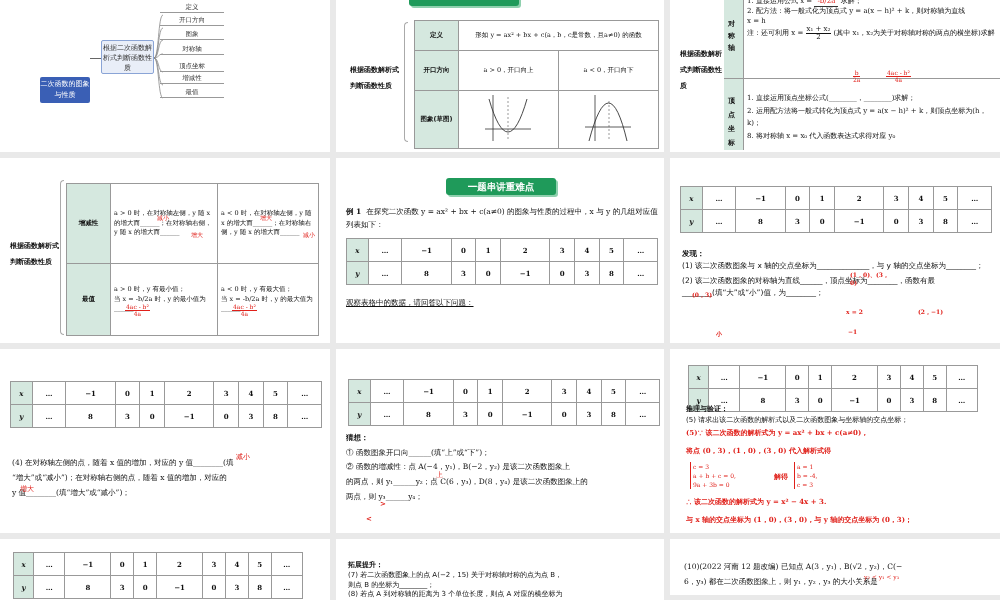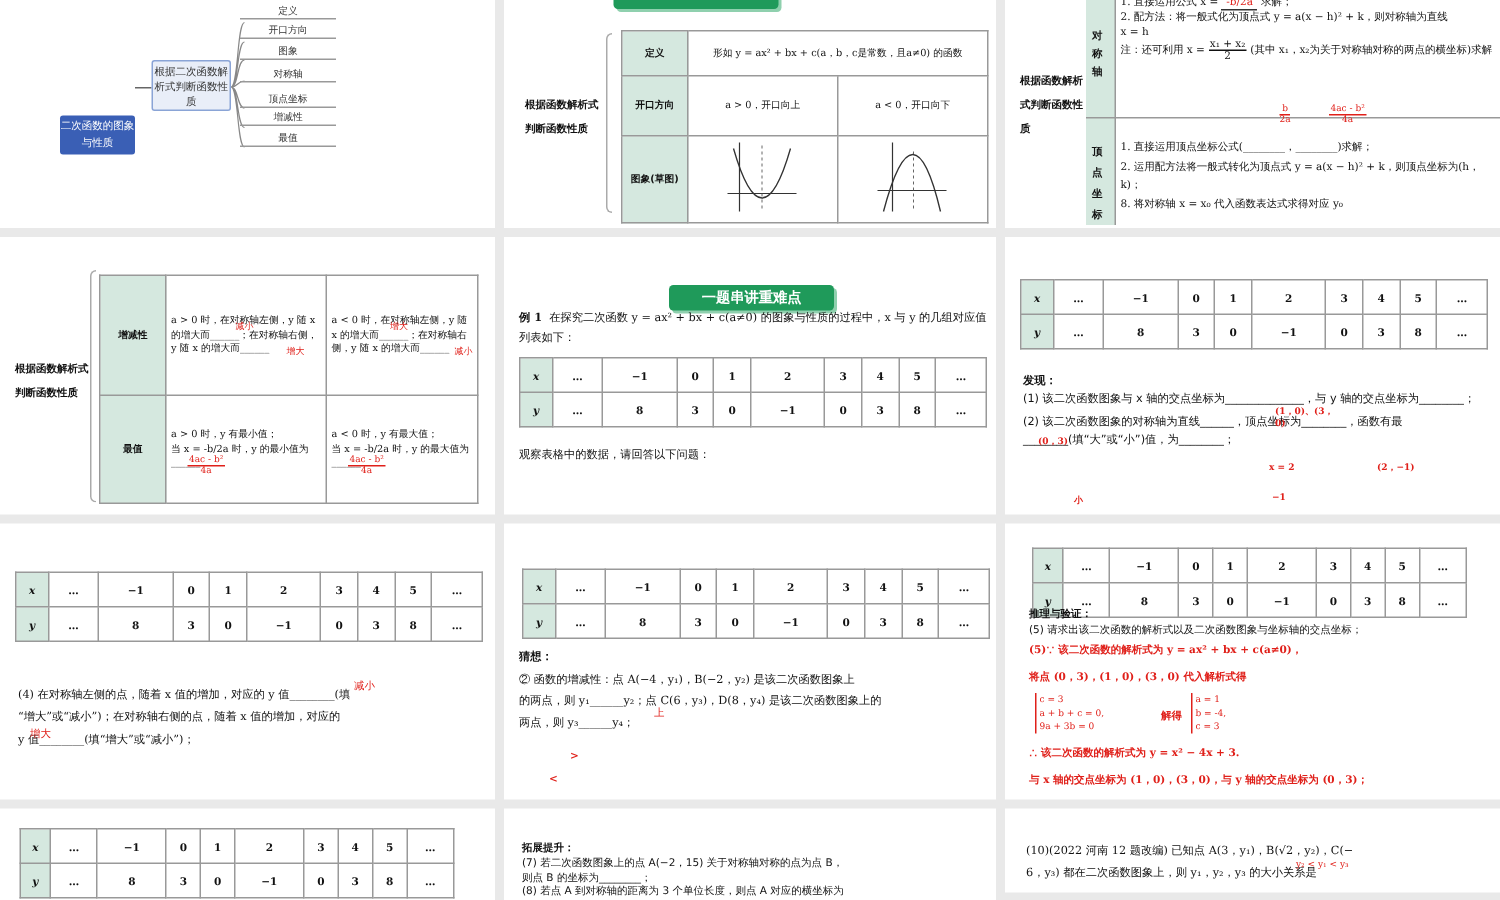--- a/index.html
+++ b/index.html
@@ -163,21 +163,21 @@
         <div>a &lt; 0 时，y 有最大值；</div>
         <div>当 x = -b/2a 时，y 的最大值为______</div>
         <span class="abs red tiny" style="left:14px;top:40px"><span class="frac"><span class="num">4ac - b²</span><span>4a</span></span></span>
       </td>
     </tr>
   </tbody>
     </table>
 </div>
 
 <div class="slide s5">
-  <div class="banner" style="left:110px;top:32px;width:110px;height:17px;font-size:9.5px;line-height:17px;">一题串讲重难点</div>
+  <div class="banner" style="left:110px;top:20px;width:110px;height:17px;font-size:9.5px;line-height:17px;">一题串讲重难点</div>
   <div class="txt" style="left:10px;top:47px;width:312px;">
     <span class="b">例 1</span>&nbsp;&nbsp;<span>在探究二次函数 y = ax² + bx + c(a≠0) 的图象与性质的过程中，x 与 y 的几组对应值列表如下：</span>
   </div>
   <table class="grid" style="left:10px;top:80px;width:312px;">
     <tbody>
         <tr>
           <td class="hd">x</td>
           <td>…</td>
           <td>−1</td>
           <td>0</td>
@@ -195,21 +195,21 @@
           <td>3</td>
           <td>0</td>
           <td>−1</td>
           <td>0</td>
           <td>3</td>
           <td>8</td>
           <td>…</td>
         </tr>
   </tbody>
     </table>
-  <div class="txt" style="left:10px;top:138px;">观察表格中的数据，请回答以下问题：</div>
+  <div class="txt" style="left:10px;top:138px;text-decoration:underline;">观察表格中的数据，请回答以下问题：</div>
 </div>
 
 <div class="slide s6">
   <table class="grid" style="left:10px;top:28px;width:312px;">
     <tbody>
         <tr>
           <td class="hd">x</td>
           <td>…</td>
           <td>−1</td>
           <td>0</td>
@@ -309,20 +309,21 @@
           <td>−1</td>
           <td>0</td>
           <td>3</td>
           <td>8</td>
           <td>…</td>
         </tr>
   </tbody>
     </table>
   <div class="txt" style="left:10px;top:82px;width:312px;line-height:1.95;">
     <div class="b sans">猜想：</div>
+    <div>① 函数图象开口向______(填“上”或“下”)；</div>
     <div>② 函数的增减性：点 A(−4，y₁)，B(−2，y₂) 是该二次函数图象上</div>
     <div>的两点，则 y₁______y₂；点 C(6，y₃)，D(8，y₄) 是该二次函数图象上的</div>
     <div>两点，则 y₃______y₄；</div>
   </div>
   <div class="abs red small" style="left:100px;top:122px;">上</div>
   <div class="abs red small b" style="left:44px;top:150px;">&gt;</div>
   <div class="abs red small b" style="left:30px;top:165px;">&lt;</div>
 </div>
 
 <div class="slide s9">

